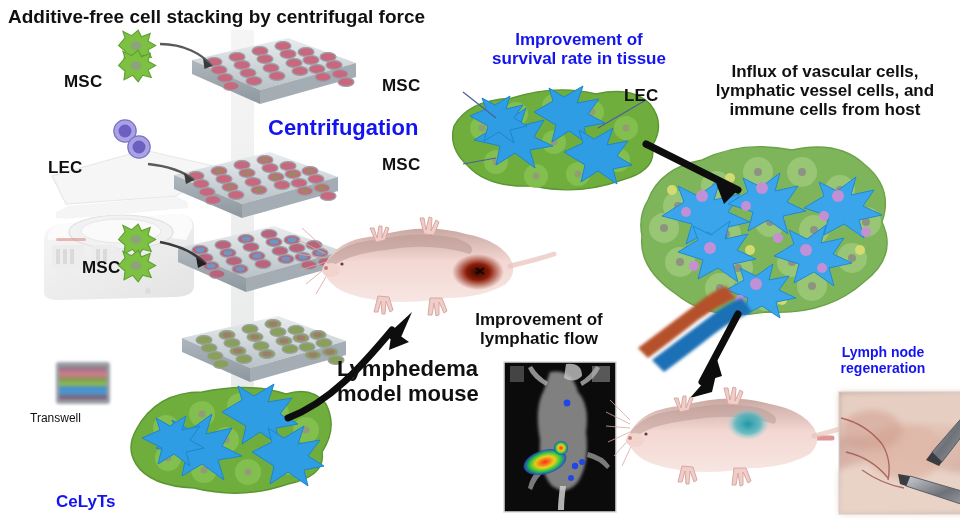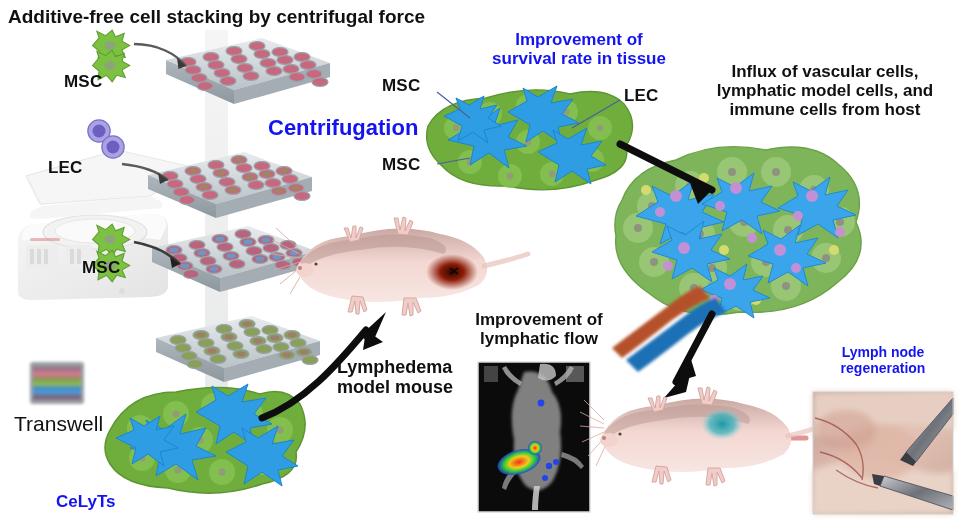--- a/index.html
+++ b/index.html
@@ -1,18 +1,18 @@
 <!DOCTYPE html>
 <html><head>
 <meta charset="utf-8">
 <style>
   html,body{margin:0;padding:0;background:#fff;}
   body{width:960px;height:526px;position:relative;overflow:hidden;
        font-family:"Liberation Sans", sans-serif;color:#111;}
-  .fig{position:absolute;inset:0;width:804px;height:526px;}
+  .fig{position:absolute;inset:0;width:804px;height:526px;padding-left:26px;}
   .t{position:absolute;font-weight:bold;line-height:1.12;white-space:pre-line;}
   .blue{color:#1414f0;}
   .blk{color:#101010;}
   svg{display:block;}
   .lbl{font-size:17px;letter-spacing:.2px;}
 </style>
 </head>
 <body>
 
 <div class="fig">
@@ -624,38 +624,38 @@
   <div class="t blk" style="left:8px;top:6px;font-size:19px;">Additive-free cell stacking by centrifugal force</div>
 
   <div class="t blk lbl" style="left:64px;top:72px;">MSC</div>
 
   <div class="t blk lbl" style="left:48px;top:158px;">LEC</div>
 
   <div class="t blue" style="left:268px;top:116px;font-size:22px;">Centrifugation</div>
 
   <div class="t blk lbl" style="left:82px;top:258px;">MSC</div>
 
-  <div class="t blk" style="left:14px;top:412px;font-size:21px;font-weight:normal;">Transwell</div>
+  <div class="t blk" style="left:30px;top:412px;font-size:12px;font-weight:normal;">Transwell</div>
 
   <div class="t blue" style="left:56px;top:492px;font-size:17px;">CeLyTs</div>
 
   <div class="t blue" style="left:474px;top:30px;font-size:17px;text-align:center;width:210px;">Improvement of
 survival rate in tissue</div>
 
   <div class="t blk lbl" style="left:382px;top:76px;">MSC</div>
 
   <div class="t blk lbl" style="left:382px;top:155px;">MSC</div>
 
   <div class="t blk lbl" style="left:624px;top:86px;">LEC</div>
 
   <div class="t blk" style="left:700px;top:62px;font-size:17px;text-align:center;width:250px;">Influx of vascular cells,
-lymphatic model cells, and
+lymphatic vessel cells, and
 immune cells from host</div>
 
-  <div class="t blk" style="left:337px;top:357px;font-size:18px;">Lymphedema
+  <div class="t blk" style="left:337px;top:357px;font-size:22px;">Lymphedema
 model mouse</div>
 
   <div class="t blk" style="left:464px;top:310px;font-size:17px;text-align:center;width:150px;">Improvement of
 lymphatic flow</div>
 
   <div class="t blue" style="left:820px;top:345px;font-size:14px;text-align:center;width:126px;">Lymph node
 regeneration</div>
 
 </div>
 

